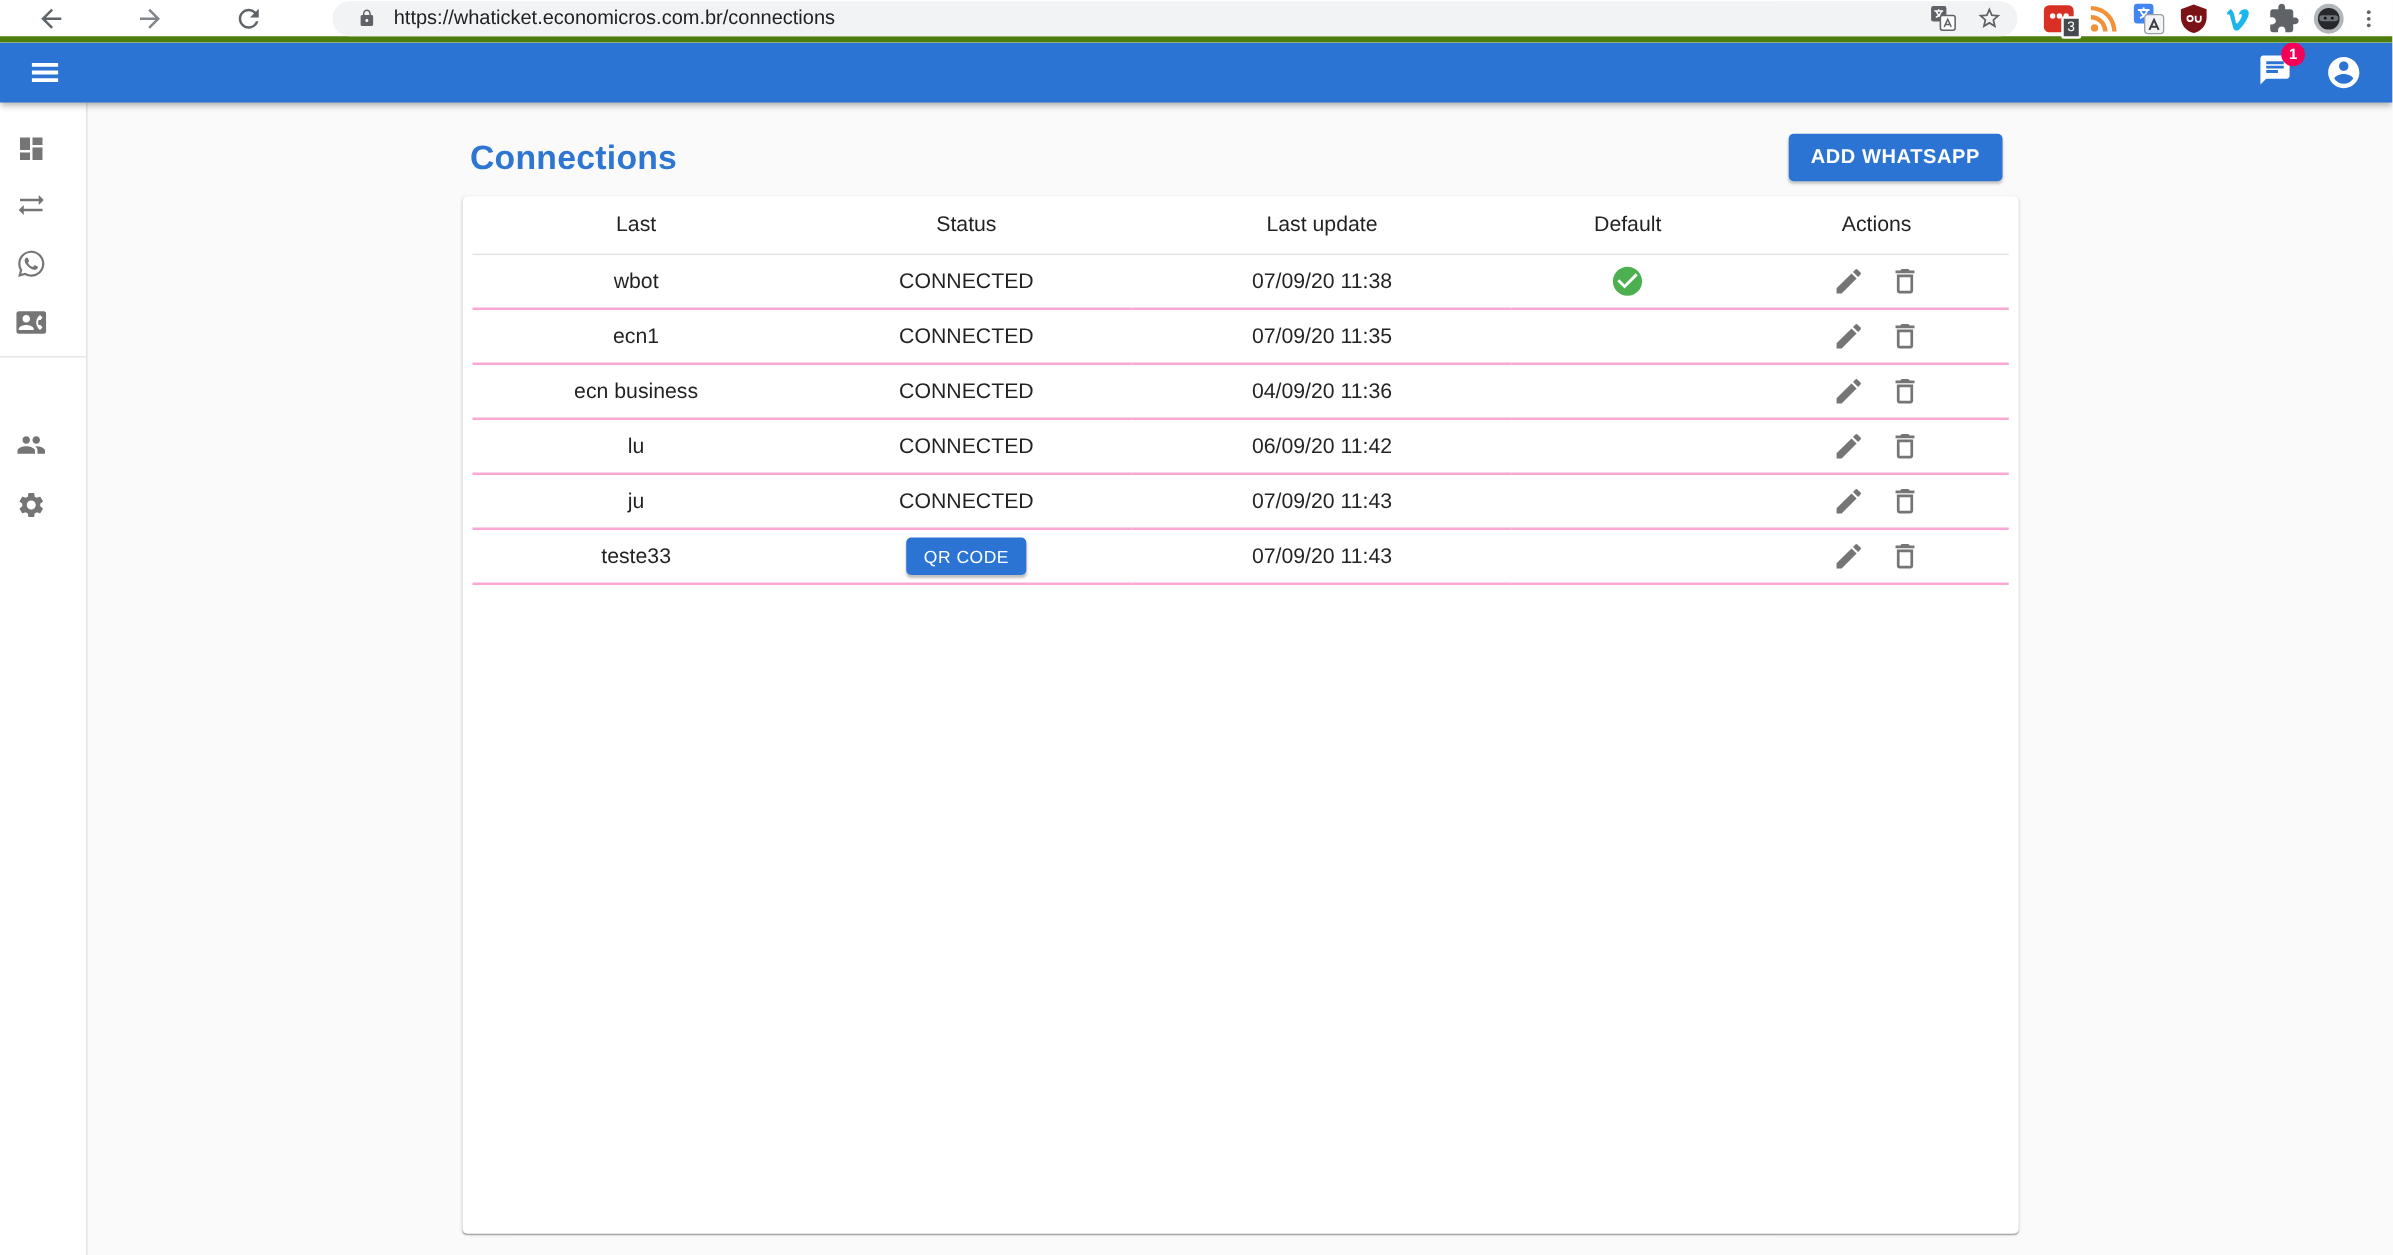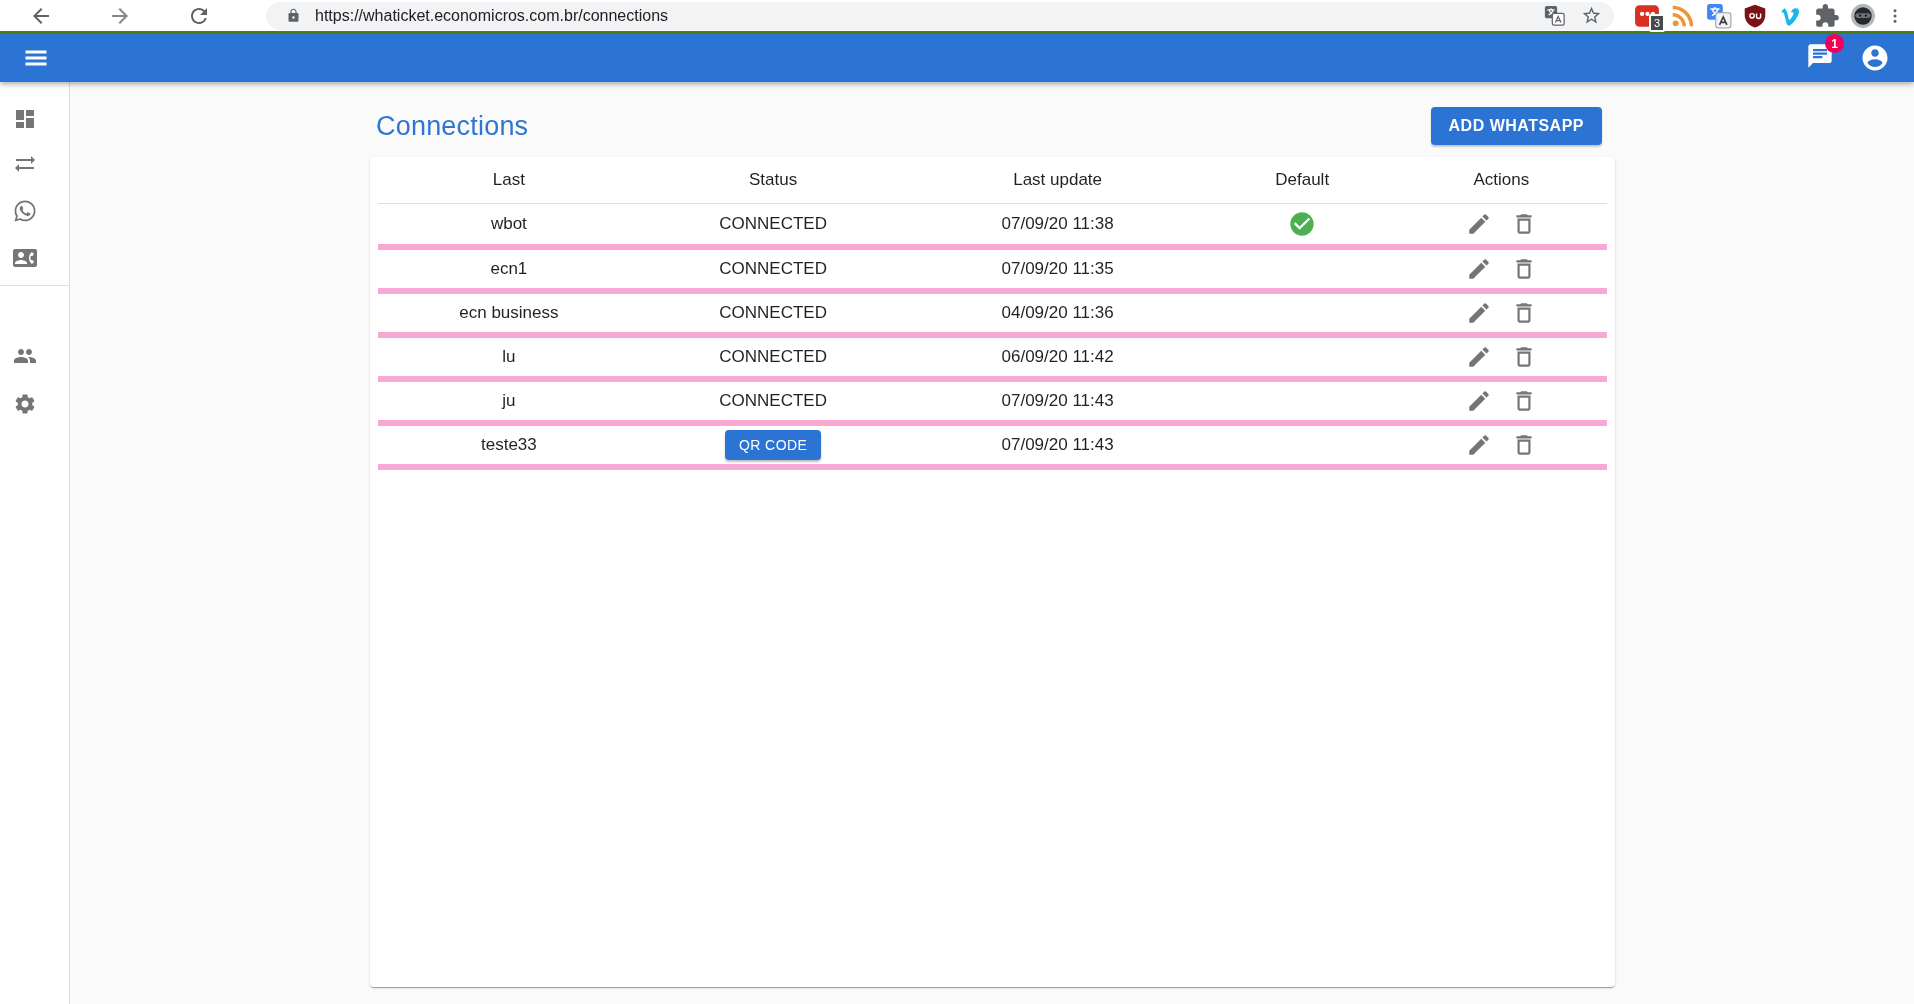--- a/index.html
+++ b/index.html
@@ -7,21 +7,21 @@
   body {
     font-family:"Liberation Sans", sans-serif;
     background:#fafafa;
     overflow:hidden;
     position:relative;
   }
   svg { display:block; }
 
   
   .browser-bar{
-    height:34px; background:#ffffff; border-bottom:3px solid #4d7c0f;
+    height:34px; background:#ffffff; border-bottom:5px solid #4d7c0f;
     display:flex; align-items:center; padding:0 10px 0 24px;
     position:relative; z-index:10;
   }
   .nav-btn{
     width:34px; height:34px; display:flex; align-items:center; justify-content:center;
     color:#5f6368; margin-right:45px; flex:0 0 auto;
   }
   .nav-btn.fwd{ color:#80868b; }
   .nav-btn svg{ width:24px; height:24px; fill:currentColor; }
   .omnibox{
@@ -67,38 +67,38 @@
   .nav-item{ position:absolute; left:13px; width:24px; height:24px; color:#757575; cursor:pointer; }
   .nav-item svg{ width:100%; height:100%; fill:currentColor; }
   .side-divider{ position:absolute; left:0; right:0; top:203px; height:1px; background:#e0e0e0; }
 
   
   .content{ position:absolute; left:370px; top:82px; width:1245px; z-index:1; }
   .page-header{
     margin-top:22px; height:44px; display:flex; align-items:center;
     justify-content:space-between; padding:0 13px 0 6px;
   }
-  .page-title{ font-size:27px; font-weight:400; color:#2e76d2; letter-spacing:.2px; }
+  .page-title{ font-size:27px; font-weight:700; color:#2e76d2; letter-spacing:.2px; }
   .add-btn{
     background:#2b74d3; color:#fff; border:none; border-radius:4px; cursor:pointer;
     font-family:inherit; font-size:16px; font-weight:700; letter-spacing:.5px;
     padding:10px 18px; box-shadow:0 2px 2px 0 rgba(0,0,0,.2);
   }
   .card{
     margin-top:9px; height:830px; background:#fff; border-radius:4px; padding:0 8px;
     box-shadow:0 2px 1px -1px rgba(0,0,0,.2), 0 1px 1px 0 rgba(0,0,0,.14), 0 1px 3px 0 rgba(0,0,0,.12);
   }
   table{ width:100%; border-collapse:collapse; table-layout:fixed; }
   th{
     height:46px; font-size:17px; font-weight:500; color:rgba(0,0,0,.87);
     text-align:center; border-bottom:1px solid #e0e0e0;
   }
   td{
     height:44px; font-size:17px; color:rgba(0,0,0,.87);
-    text-align:center; border-bottom:6px solid #f9a8d4;
+    text-align:center; border-bottom:2px solid #f9a8d4;
   }
   .qr-btn{
     background:#2b74d3; color:#fff; border:none; border-radius:4px; cursor:pointer;
     font-family:inherit; font-size:14px; font-weight:400; letter-spacing:.4px;
     padding:7px 14px; box-shadow:0 2px 2px 0 rgba(0,0,0,.25);
   }
   .check-icon{ width:28px; height:28px; fill:#4caf50; margin:0 auto; }
   .action-btn{
     background:none; border:none; padding:0; margin:0 7px; cursor:pointer;
     width:26px; height:26px; color:#757575; display:inline-block; vertical-align:middle;

